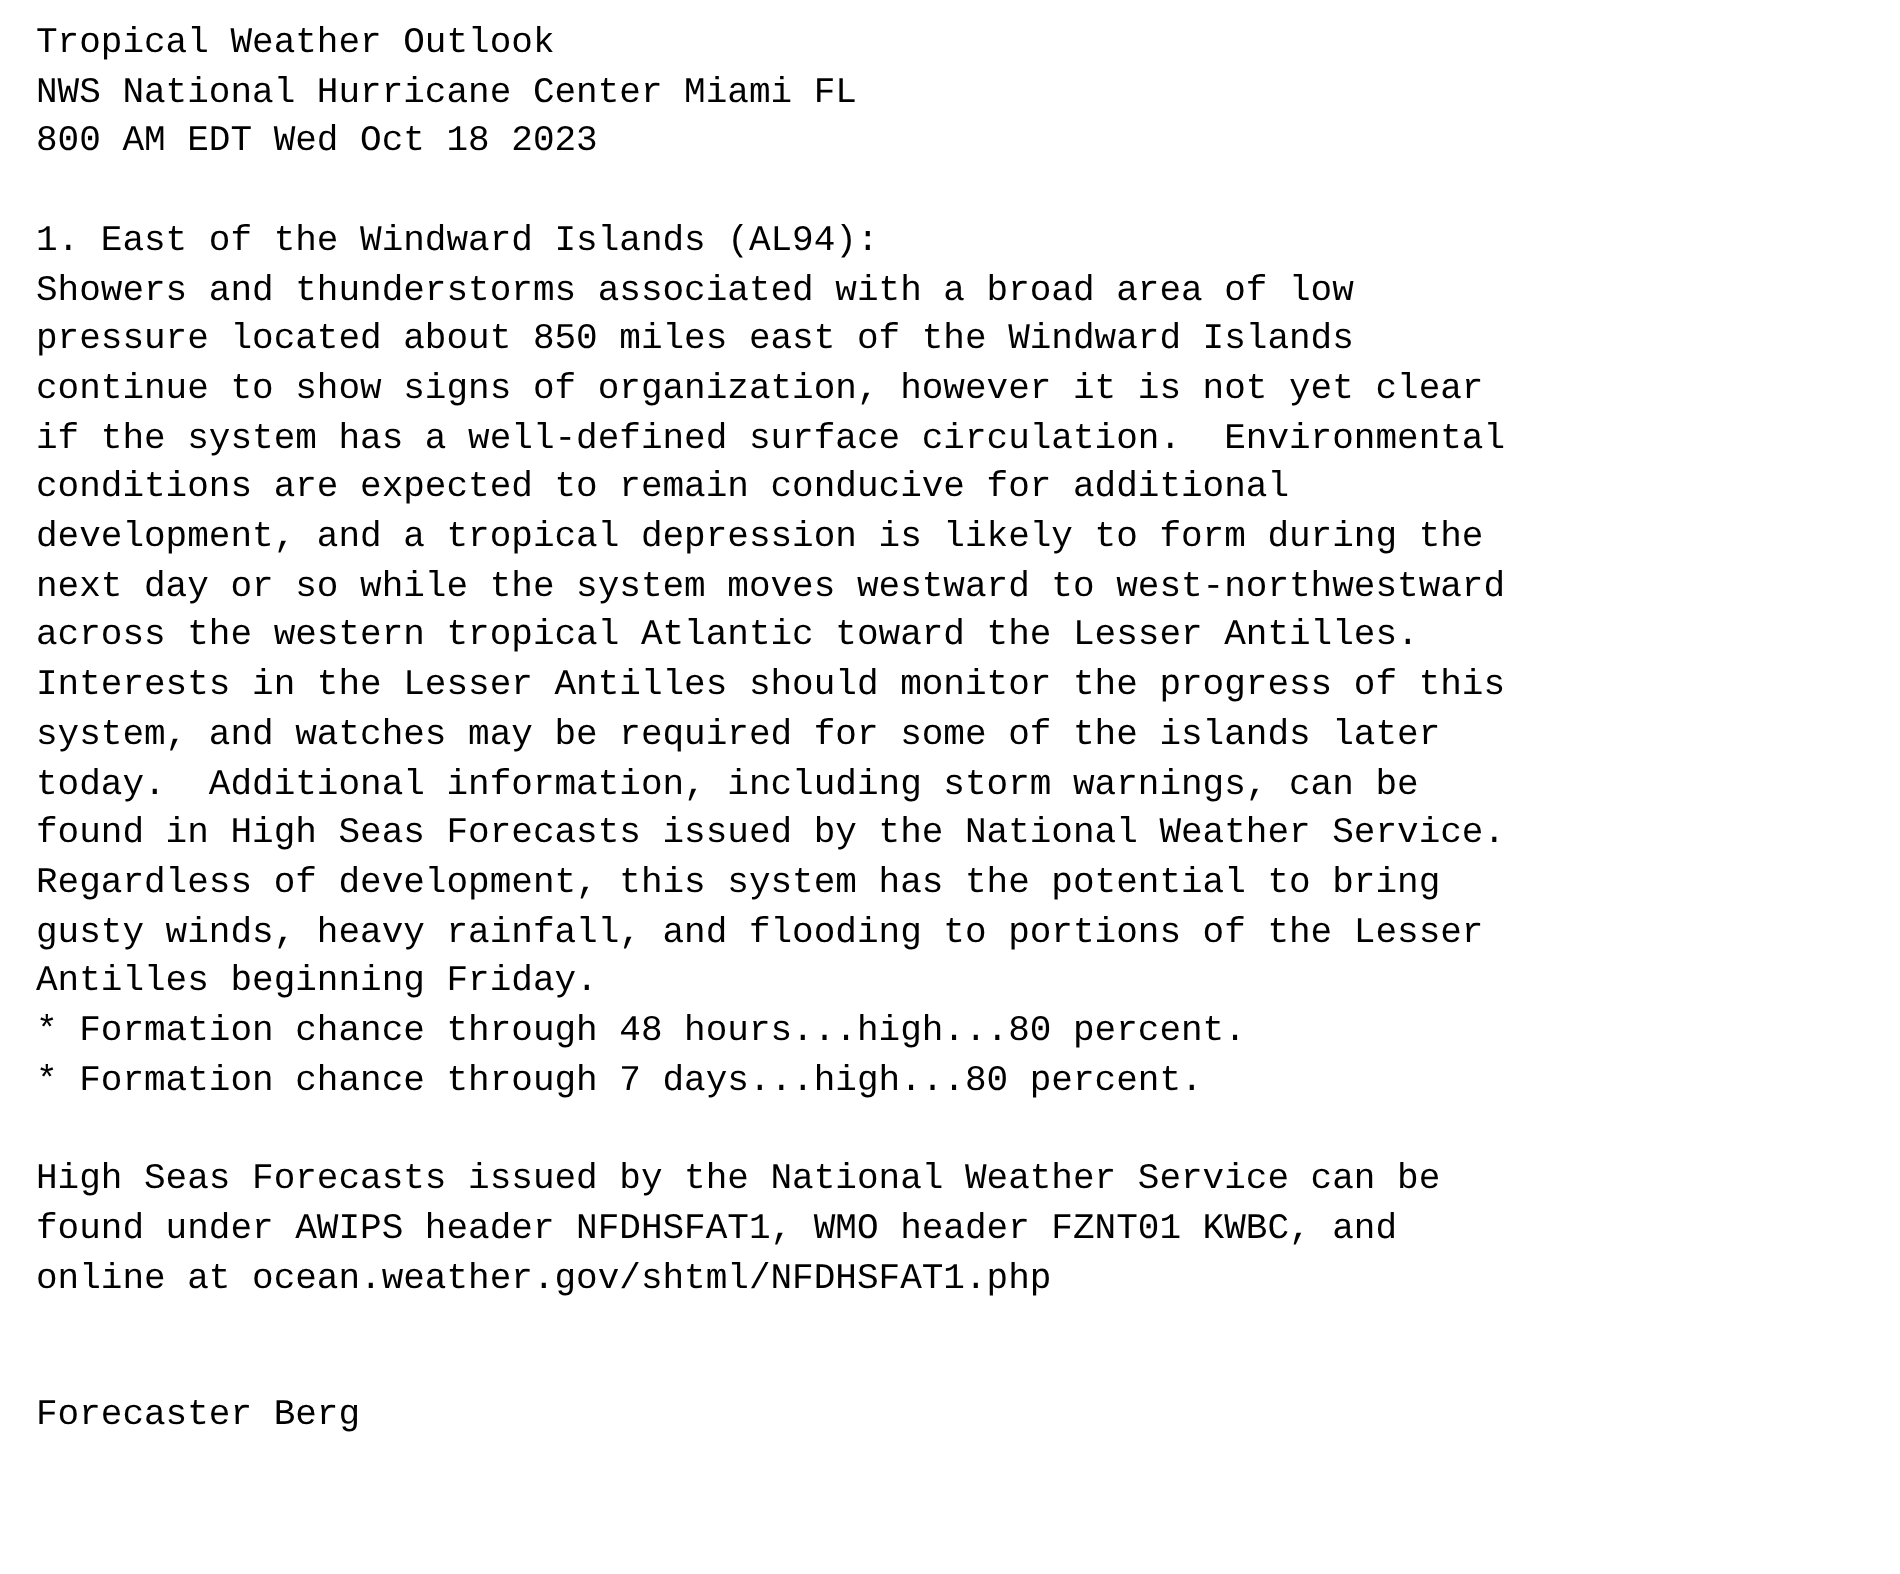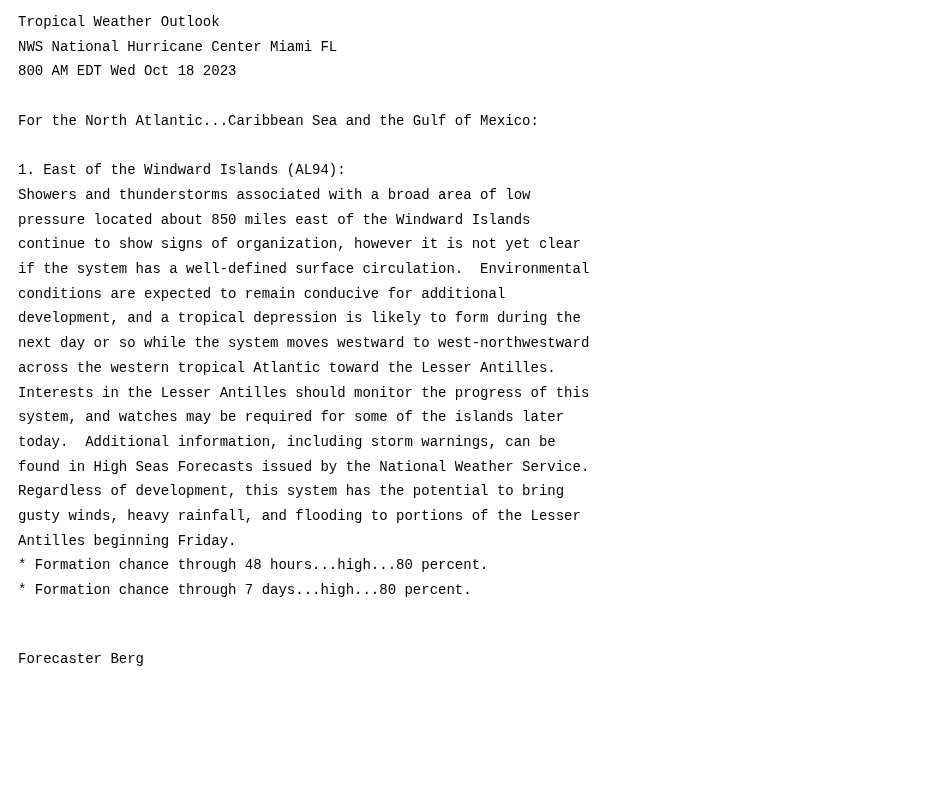--- a/index.html
+++ b/index.html
@@ -12,21 +12,21 @@
     height: 787px;
     overflow: hidden;
   }
   .doc {
     box-sizing: border-box;
     width: 950px;
     height: 583px;
     padding: 10px 18px;
     color: #000000;
     font-family: "Liberation Mono", "DejaVu Sans Mono", monospace;
-    font-size: 14px;
+    font-size: 18px;
     line-height: 24.7px;
   }
   pre.block {
     margin: 0 0 24.7px 0;
     padding: 0;
     font: inherit;
     white-space: pre;
     letter-spacing: 0;
   }
   pre.block:last-child {
@@ -35,36 +35,38 @@
   }
 </style>
 </head>
 <body>
 
 <main class="doc">
   <pre class="block">Tropical Weather Outlook
 NWS National Hurricane Center Miami FL
 800 AM EDT Wed Oct 18 2023</pre>
 
-  <pre class="block">For the North Atlantic...Caribbean Sea and the Gulf of Mexico:</pre>
 
   <pre class="block">1. East of the Windward Islands (AL94):
 Showers and thunderstorms associated with a broad area of low
 pressure located about 850 miles east of the Windward Islands
 continue to show signs of organization, however it is not yet clear
 if the system has a well-defined surface circulation.  Environmental
 conditions are expected to remain conducive for additional
 development, and a tropical depression is likely to form during the
 next day or so while the system moves westward to west-northwestward
 across the western tropical Atlantic toward the Lesser Antilles.
 Interests in the Lesser Antilles should monitor the progress of this
 system, and watches may be required for some of the islands later
 today.  Additional information, including storm warnings, can be
 found in High Seas Forecasts issued by the National Weather Service.
 Regardless of development, this system has the potential to bring
 gusty winds, heavy rainfall, and flooding to portions of the Lesser
 Antilles beginning Friday.
 * Formation chance through 48 hours...high...80 percent.
 * Formation chance through 7 days...high...80 percent.</pre>
 
+  <pre class="block">High Seas Forecasts issued by the National Weather Service can be
+found under AWIPS header NFDHSFAT1, WMO header FZNT01 KWBC, and
+online at ocean.weather.gov/shtml/NFDHSFAT1.php</pre>
 
   <pre class="block">Forecaster Berg</pre>
 </main>
 
 </body></html>

